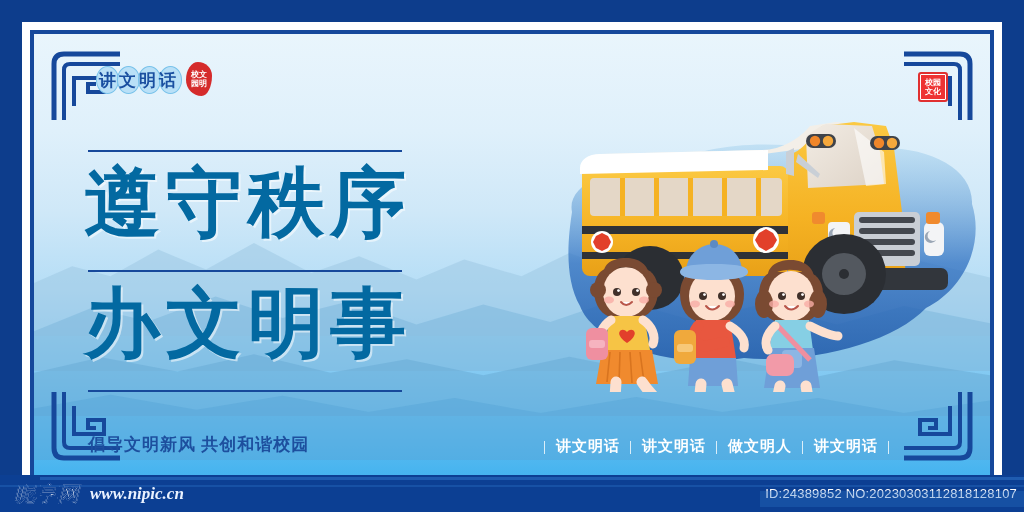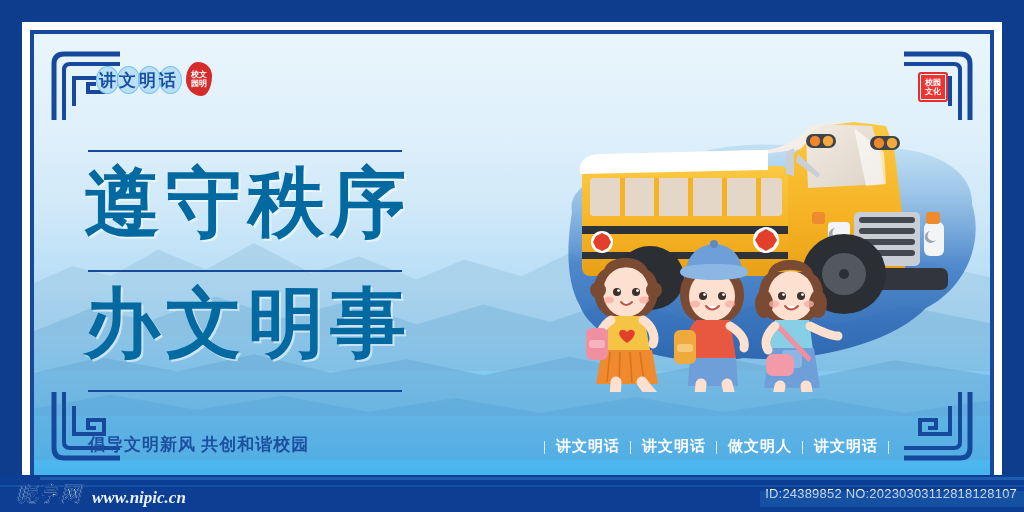--- a/index.html
+++ b/index.html
@@ -68,21 +68,21 @@
     font-size:15px;font-weight:700;letter-spacing:1px;font-family:"Liberation Serif","DejaVu Serif",serif;}
   .tagline .bar{margin:0 9px;color:#ffffff;font-weight:400;}
 
   
   .illus{position:absolute;right:6px;top:58px;width:430px;height:300px;}
   .illus svg{display:block;width:100%;height:100%;}
 
   
   .wmbar{position:absolute;left:0;bottom:0;width:100%;height:37px;background:#0c3f93;
     display:flex;align-items:center;justify-content:space-between;}
-  .wm-left{display:flex;align-items:flex-end;margin-left:16px;}
+  .wm-left{display:flex;align-items:center;padding-left:14px;}
   .wm-logo{color:#fff;font-size:21px;font-weight:700;font-style:italic;letter-spacing:1px;
     font-family:"Liberation Serif","DejaVu Serif",serif;
     -webkit-text-stroke:0.4px #0c3f93;}
   .wm-url{color:#eaf2ff;font-size:17px;font-style:italic;font-weight:700;margin-left:10px;
     font-family:"Liberation Serif","DejaVu Serif",serif;}
   .wm-id{color:#ffffff;font-size:13px;padding-right:7px;letter-spacing:.2px;
     font-family:"Liberation Sans","DejaVu Sans",sans-serif;}
   .wm-stripes{position:absolute;left:0;bottom:0;width:100%;height:37px;pointer-events:none;}
 </style>
 </head>

